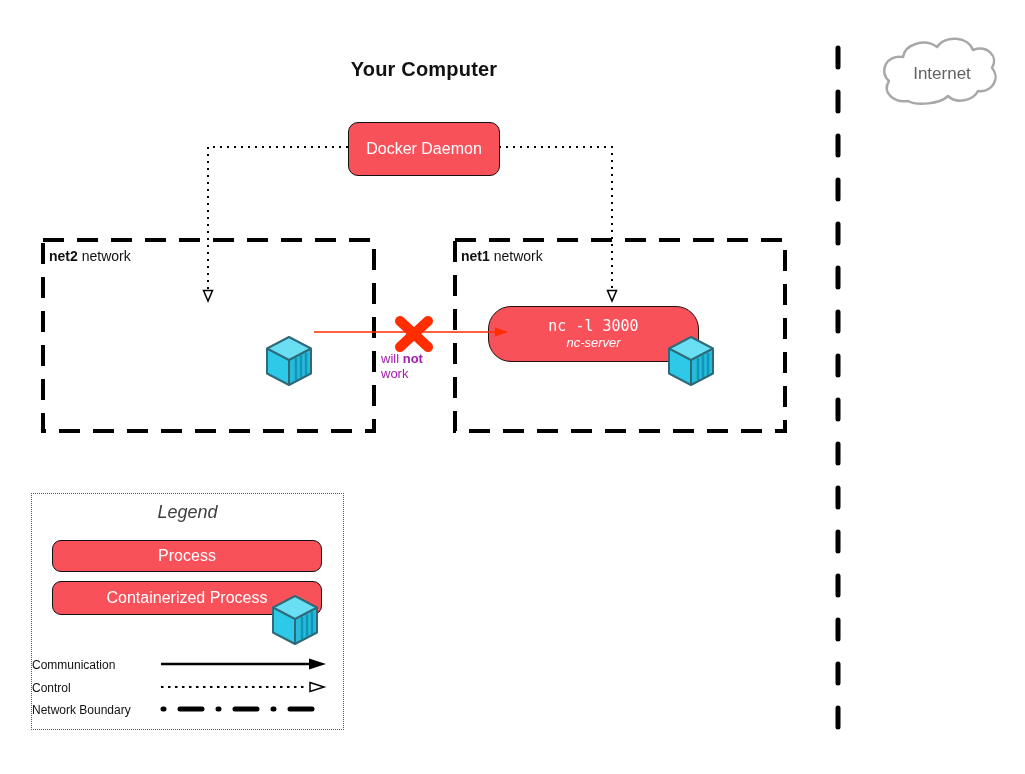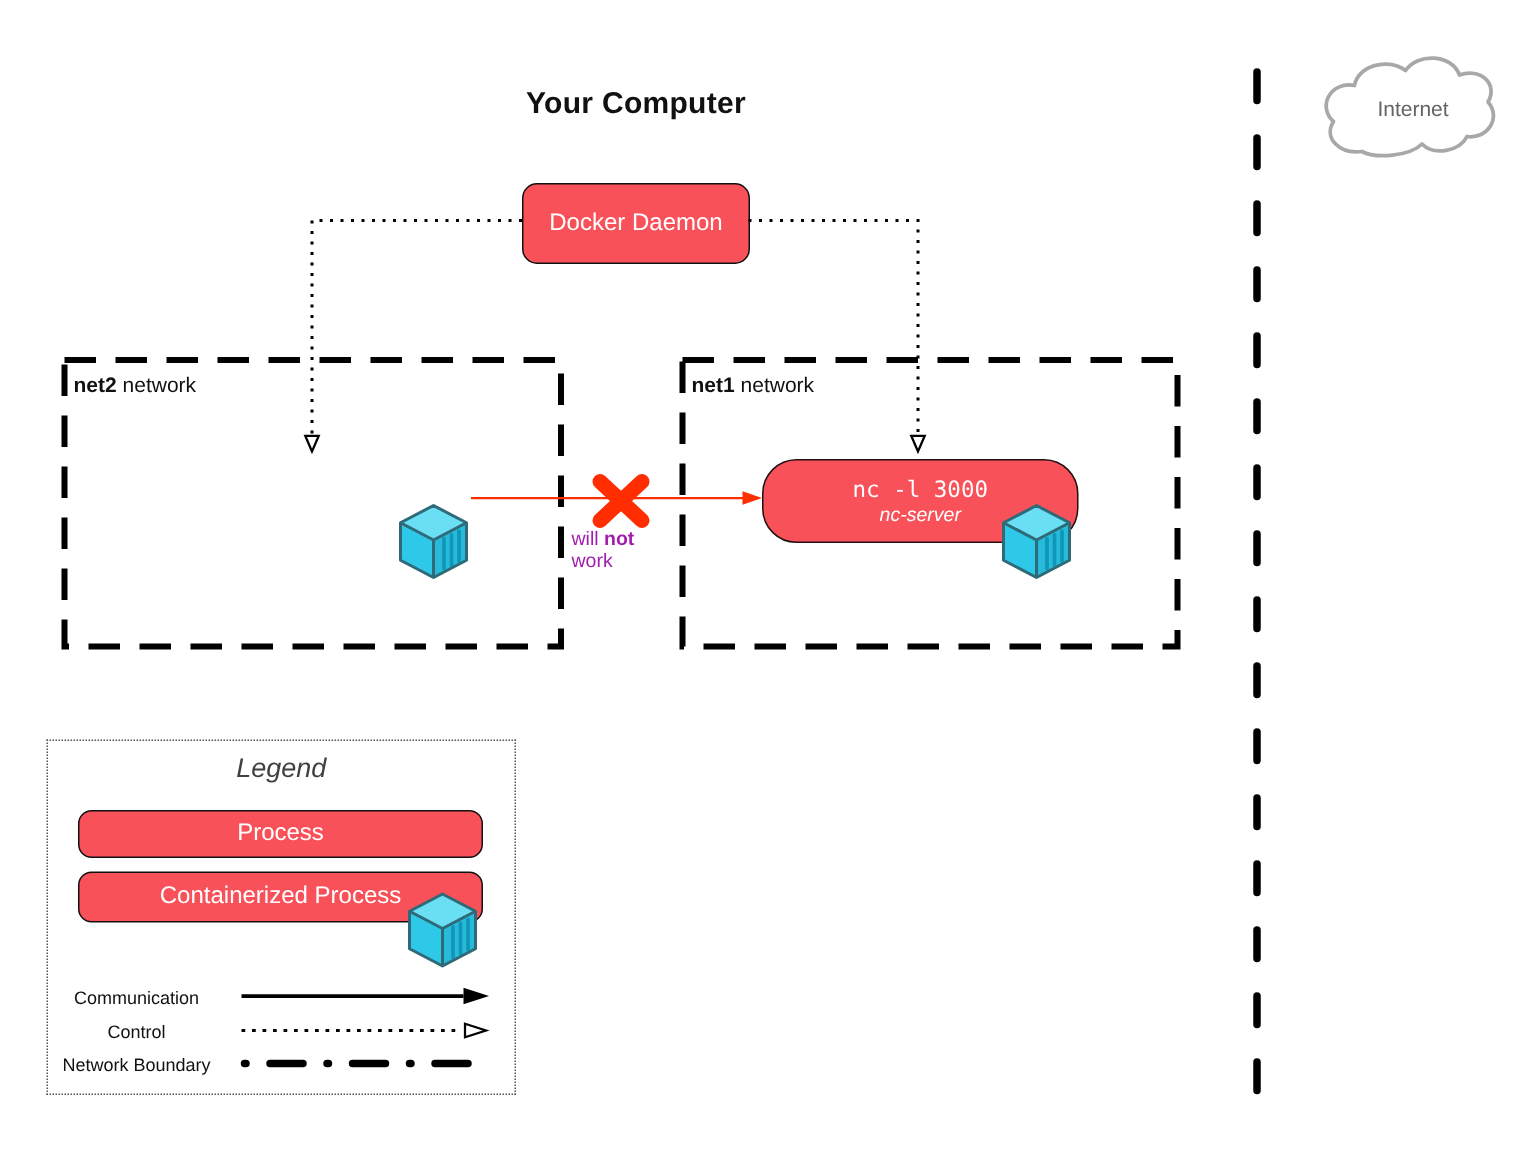--- a/index.html
+++ b/index.html
@@ -11,47 +11,47 @@
   .page-title{left:0;top:58px;width:848px;text-align:center;
     font-size:20px;font-weight:bold;color:#111;letter-spacing:.2px;}
 
   .red-box{background:#F9515A;border:1.5px solid #111;border-radius:10px;
     display:flex;align-items:center;justify-content:center;color:#fff;z-index:1;}
 
   .daemon{left:348px;top:122px;width:150px;height:52px;font-size:16px;}
 
   .proc-box{border:1px solid #201010;border-radius:12px;flex-direction:column;line-height:1.25;}
   .nc-client{left:106px;top:306px;width:207px;height:54px;}
-  .nc-server{left:508px;top:306px;width:209px;height:54px;border-radius:23px;}
+  .nc-server{left:488px;top:306px;width:209px;height:54px;border-radius:23px;}
   .proc-cmd{font-family:"DejaVu Sans Mono",monospace;font-size:15px;white-space:pre;}
   .proc-name{font-style:italic;font-size:13px;}
 
   .net-label{font-size:14px;color:#111;z-index:1;background:transparent;}
   .net-label b{font-weight:bold;}
   .net2-label{left:49px;top:248px;}
   .net1-label{left:461px;top:248px;}
 
   .fail-note{left:381px;top:352px;width:68px;text-align:left;color:#a21caf;
     font-size:13px;line-height:1.15;z-index:4;}
   .fail-note .bold{font-weight:bold;}
 
   .legend{left:31px;top:493px;width:311px;height:235px;border:1px dotted #555;
     background:#fff;z-index:1;}
   .legend-title{position:absolute;left:0;top:8px;width:100%;text-align:center;
     font-style:italic;font-size:18px;color:#404040;}
   .legend-box{position:absolute;background:#F9515A;border:1.5px solid #111;border-radius:9px;
     display:flex;align-items:center;justify-content:center;color:#fff;font-size:16px;}
   .legend-process{left:20px;top:46px;width:268px;height:30px;}
   .legend-containerized{left:20px;top:87px;width:268px;height:32px;}
-  .legend-row-label{position:absolute;left:0;width:118px;text-align:center;
+  .legend-row-label{position:absolute;left:0;width:118px;text-align:left;
     font-size:12px;color:#111;line-height:16px;}
   .legend-sample{position:absolute;left:127px;width:170px;height:16px;}
 
   .internet-label{left:886px;top:64px;width:112px;text-align:center;
-    font-size:14px;color:#636363;z-index:4;}
+    font-size:17px;color:#636363;z-index:4;}
 
   .overlay{position:absolute;left:0;top:0;z-index:3;pointer-events:none;}
 </style>
 </head>
 <body>
 
 <div class="canvas">
 
   <div class="abs page-title">Your Computer</div>
 

